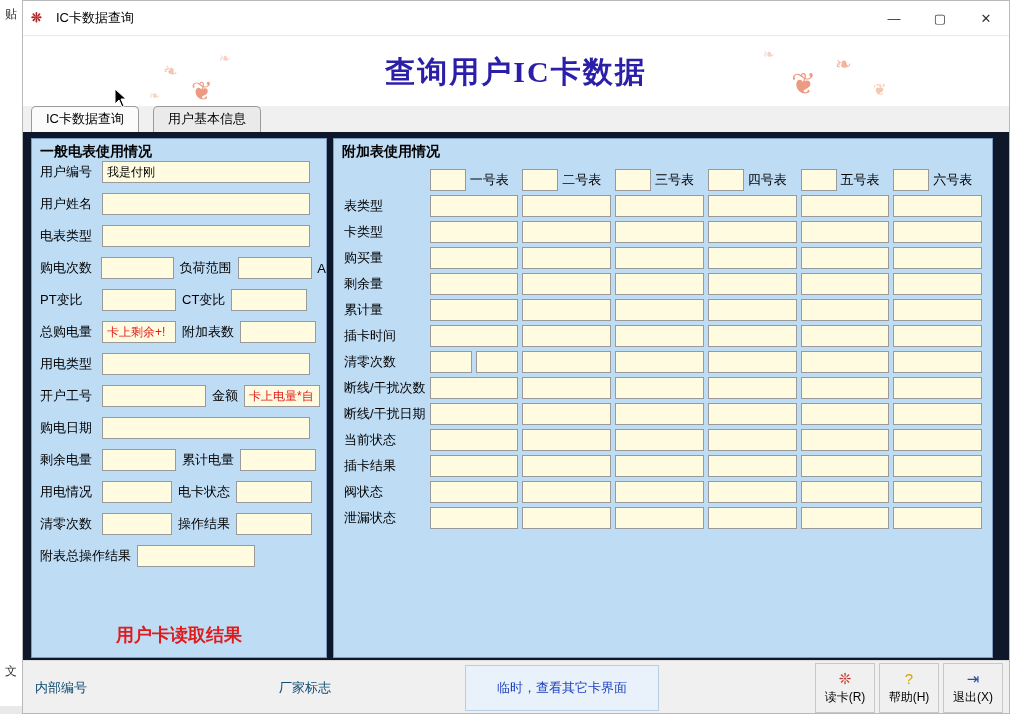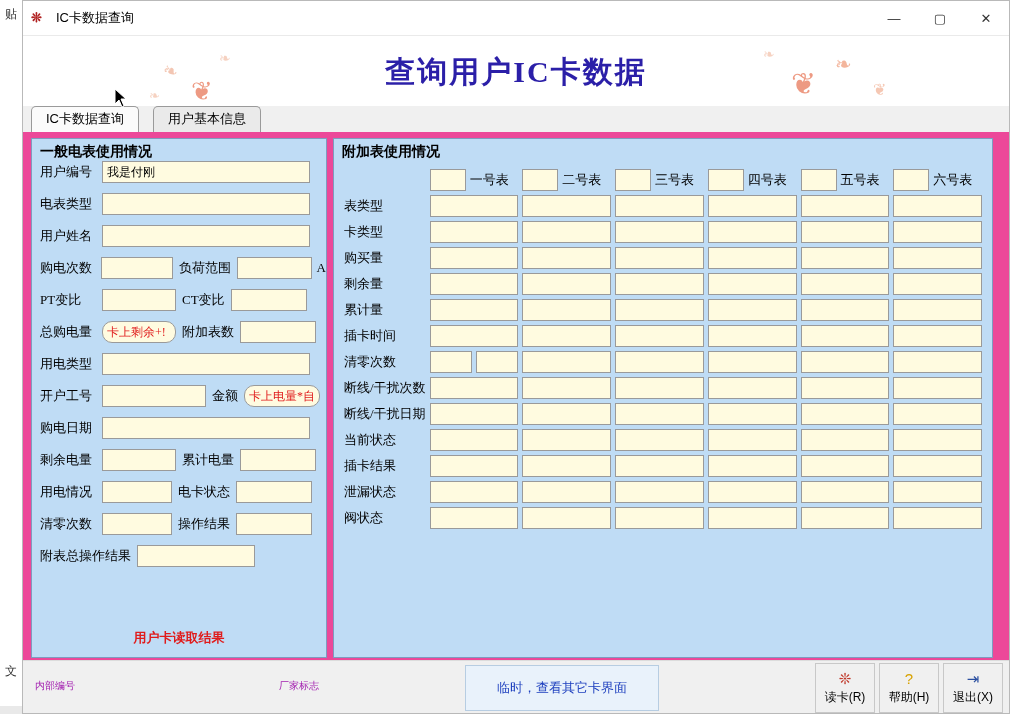--- a/index.html
+++ b/index.html
@@ -34,56 +34,56 @@
   .leaf.l8{left:126px;top:52px;font-size:13px;color:#f3c3ad;}
 
   
   .tabstrip{position:relative;height:26px;background:#f0f0f0;padding-left:8px;box-sizing:border-box;}
   .tab{position:absolute;top:0;height:26px;line-height:24px;padding:0 14px;font-size:13px;color:#000;background:#f0f0f0;border:1px solid #9a9a9a;border-bottom:none;border-radius:5px 5px 0 0;box-sizing:border-box;}
   .tab.t1{left:8px;background:#fbfbfb;z-index:3;}
   .tab.t2{left:130px;background:#eaeaea;z-index:2;}
   .cursor{position:absolute;left:92px;top:88px;width:14px;height:20px;z-index:20;}
 
   
-  .content{position:relative;height:528px;background:#ec4899;padding:6px 16px 0 8px;box-sizing:border-box;display:flex;gap:6px;font-family:Liberation Serif, serif;}
+  .content{position:relative;height:528px;background:#0f172a;padding:6px 16px 0 8px;box-sizing:border-box;display:flex;gap:6px;}
   .panel{border:1px solid #7f9bbf;background:#bfdcf5;box-sizing:border-box;position:relative;}
   .panel-left{width:296px;height:520px;}
   .panel-right{flex:1;height:520px;}
   .panel-title{position:absolute;top:4px;left:8px;font-size:14px;font-weight:bold;color:#000;}
 
   .rows{position:absolute;top:20px;left:0;right:0;}
   .row{display:flex;align-items:center;height:26px;margin-bottom:6px;padding-left:8px;}
   .lbl{font-size:13px;color:#000;white-space:nowrap;}
   .fld{background:#fffbe0;border:1px solid #9a9a9a;height:22px;box-sizing:border-box;font-size:12px;color:#000;padding:2px 4px;display:flex;align-items:center;overflow:hidden;}
-  .fld.red{color:#e01b1b;border-radius:10px;}
+  .fld.red{color:#e01b1b;}
   .w-full{width:208px;}
   .w-s{width:70px;}
   .w-s2{width:74px;}
   .w-66{width:76px;}
   .w-104{width:104px;}
   .w-118{width:118px;}
   .gap{margin-left:6px;}
   .unit{font-size:13px;margin-left:5px;}
-  .readresult{position:absolute;bottom:10px;left:0;right:0;text-align:center;font-size:13px;font-weight:bold;color:#e01b1b;}
+  .readresult{position:absolute;bottom:10px;left:0;right:0;text-align:center;font-size:18px;font-weight:bold;color:#e01b1b;}
 
   
   .tbl{position:absolute;top:26px;left:6px;right:6px;bottom:4px;}
   .tbl table{border-collapse:separate;border-spacing:4px 4px;width:100%;}
   .tbl td{padding:0;}
   .rowlbl{font-size:13px;color:#000;text-align:left;padding-right:4px;white-space:nowrap;width:70px;}
   .cell{background:#fffbe0;border:1px solid #9a9a9a;height:22px;box-sizing:border-box;}
   .hdr-cell{display:flex;align-items:center;gap:4px;}
   .hdr-box{background:#fffbe0;border:1px solid #9a9a9a;width:36px;height:22px;box-sizing:border-box;}
   .hdr-txt{font-size:13px;white-space:nowrap;}
   .split{display:flex;gap:4px;}
   .split .cell{flex:1;}
 
   
   .footer{position:relative;height:52px;background:#f0f0f0;border-top:1px solid #dcdcdc;}
-  .foot-lbl{position:absolute;top:18px;font-size:10px;color:#a21caf;}
+  .foot-lbl{position:absolute;top:18px;font-size:13px;color:#0c4a6e;}
   .foot-lbl.a{left:12px;}
   .foot-lbl.b{left:256px;}
   .foot-center{position:absolute;left:442px;top:4px;width:192px;height:44px;background:#e9f2fb;border:1px solid #b7cde2;display:flex;align-items:center;justify-content:center;font-size:13px;color:#1d3fbe;}
   .foot-btns{position:absolute;right:6px;top:2px;display:flex;gap:4px;}
   .fbtn{width:58px;height:48px;background:#f0f0f0;border:1px solid #c8c8c8;display:flex;flex-direction:column;align-items:center;justify-content:center;font-size:12px;color:#000;}
   .fbtn .ic{font-size:15px;line-height:16px;margin-bottom:2px;}
   .fbtn .ic.r{color:#c0392b;}
   .fbtn .ic.y{color:#d8a200;}
   .fbtn .ic.b{color:#2b4fa0;}
 </style>
@@ -138,26 +138,26 @@
     <div class="panel panel-left">
       <div class="panel-title">一般电表使用情况</div>
       <div class="rows">
 
         <div class="row">
           <span class="lbl" style="width:62px">用户编号</span>
           <div class="fld w-full">我是付刚</div>
         </div>
 
         <div class="row">
+          <span class="lbl" style="width:62px">用户姓名</span>
+          <div class="fld w-full"></div>
+        </div>
+
+        <div class="row">
           <span class="lbl" style="width:62px">电表类型</span>
-          <div class="fld w-full"></div>
-        </div>
-
-        <div class="row">
-          <span class="lbl" style="width:62px">用户姓名</span>
           <div class="fld w-full"></div>
         </div>
 
         <div class="row">
           <span class="lbl" style="width:62px">购电次数</span>
           <div class="fld w-s2"></div>
           <span class="lbl gap">负荷范围</span>
           <div class="fld w-66 gap"></div>
           <span class="unit">A</span>
         </div>
@@ -508,43 +508,43 @@
                 </td>
             <td>
                   <div class="cell"></div>
                 </td>
             <td>
                   <div class="cell"></div>
                 </td>
           </tr>
 
           <tr>
+            <td class="rowlbl">阀状态</td>
+            <td>
+                  <div class="cell"></div>
+                </td>
+            <td>
+                  <div class="cell"></div>
+                </td>
+            <td>
+                  <div class="cell"></div>
+                </td>
+            <td>
+                  <div class="cell"></div>
+                </td>
+            <td>
+                  <div class="cell"></div>
+                </td>
+            <td>
+                  <div class="cell"></div>
+                </td>
+          </tr>
+
+          <tr>
             <td class="rowlbl">泄漏状态</td>
-            <td>
-                  <div class="cell"></div>
-                </td>
-            <td>
-                  <div class="cell"></div>
-                </td>
-            <td>
-                  <div class="cell"></div>
-                </td>
-            <td>
-                  <div class="cell"></div>
-                </td>
-            <td>
-                  <div class="cell"></div>
-                </td>
-            <td>
-                  <div class="cell"></div>
-                </td>
-          </tr>
-
-          <tr>
-            <td class="rowlbl">阀状态</td>
             <td>
                   <div class="cell"></div>
                 </td>
             <td>
                   <div class="cell"></div>
                 </td>
             <td>
                   <div class="cell"></div>
                 </td>
             <td>

